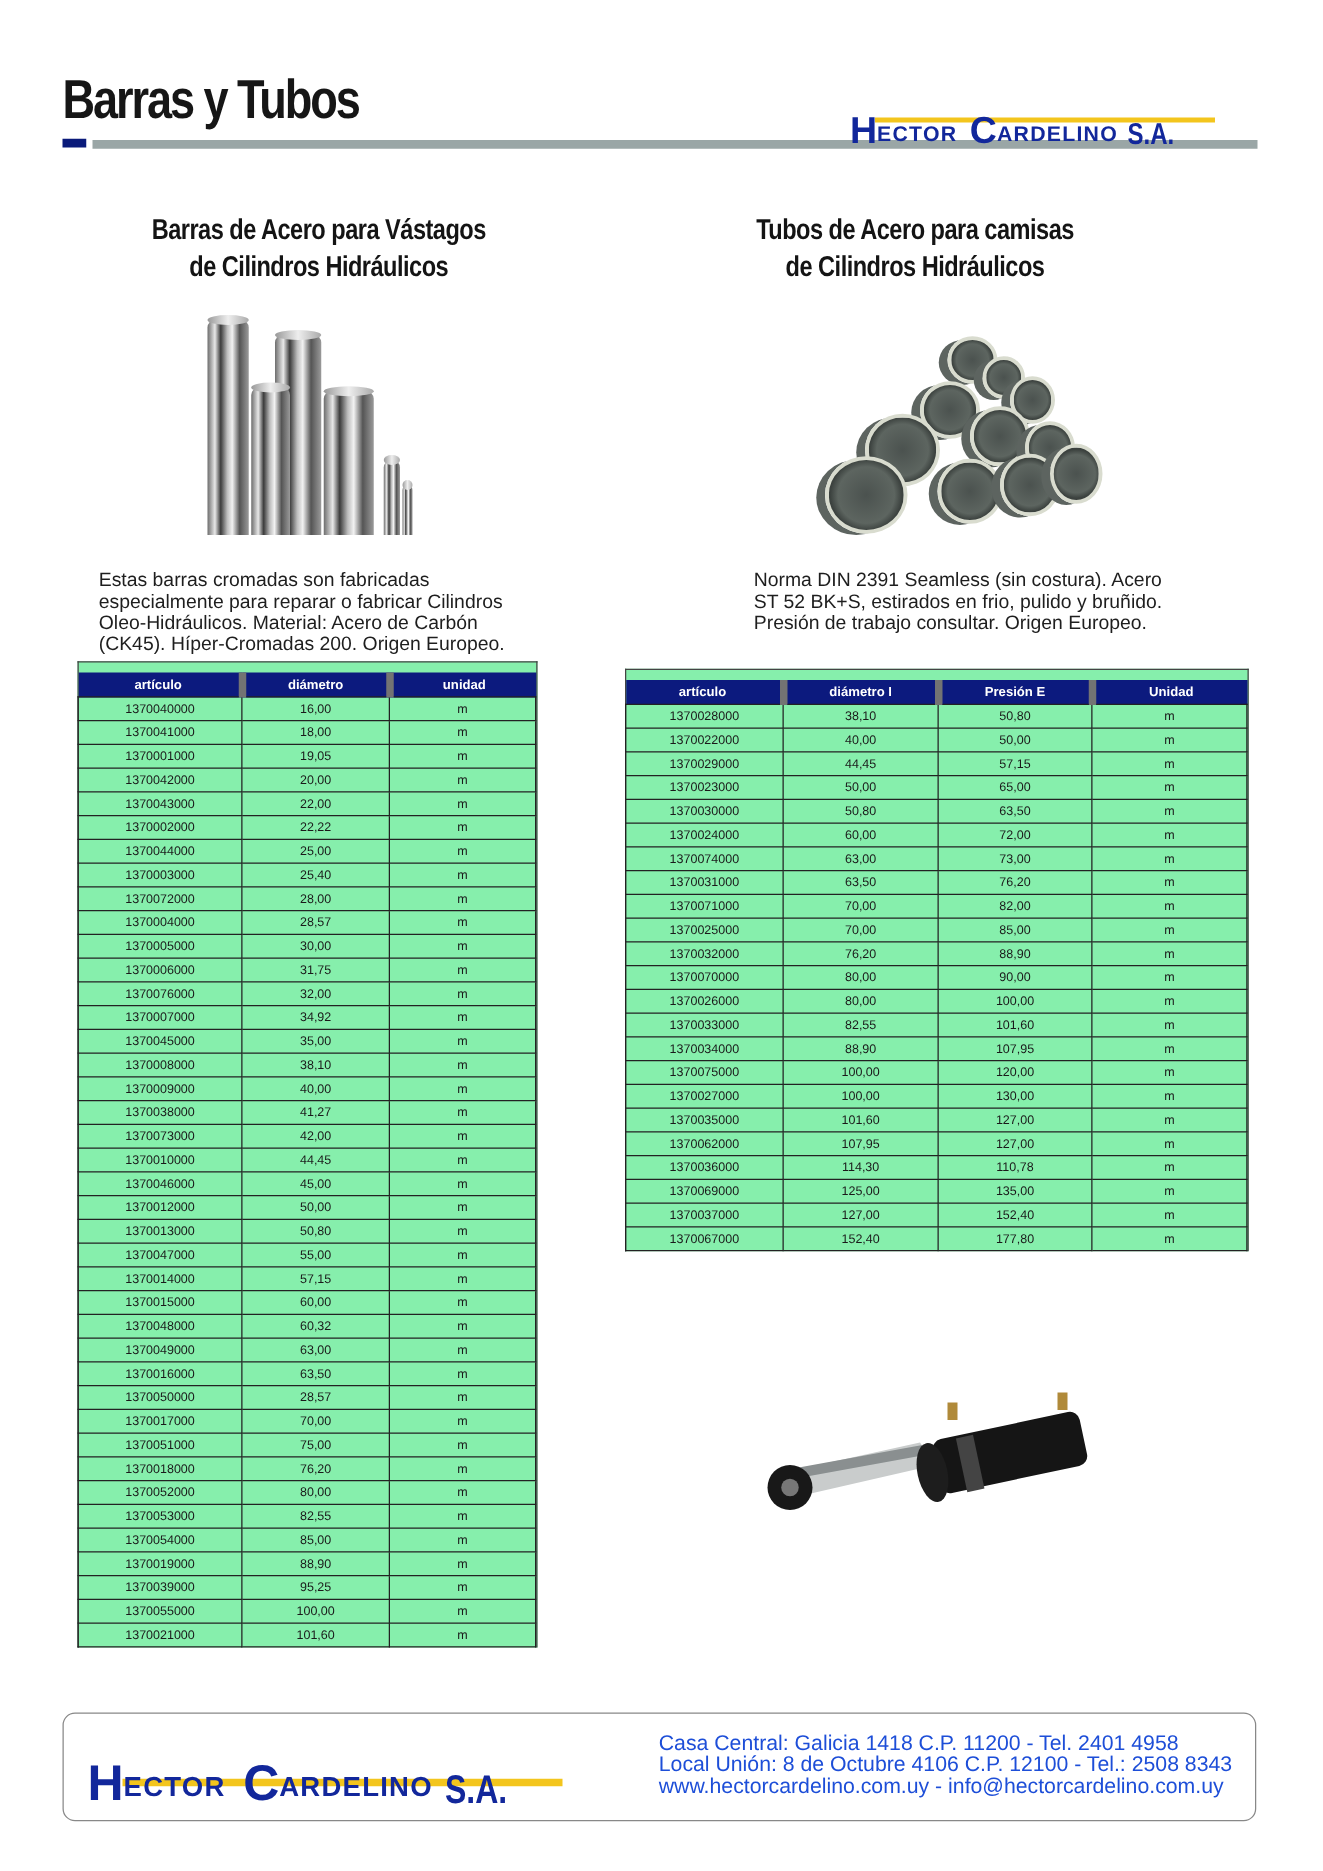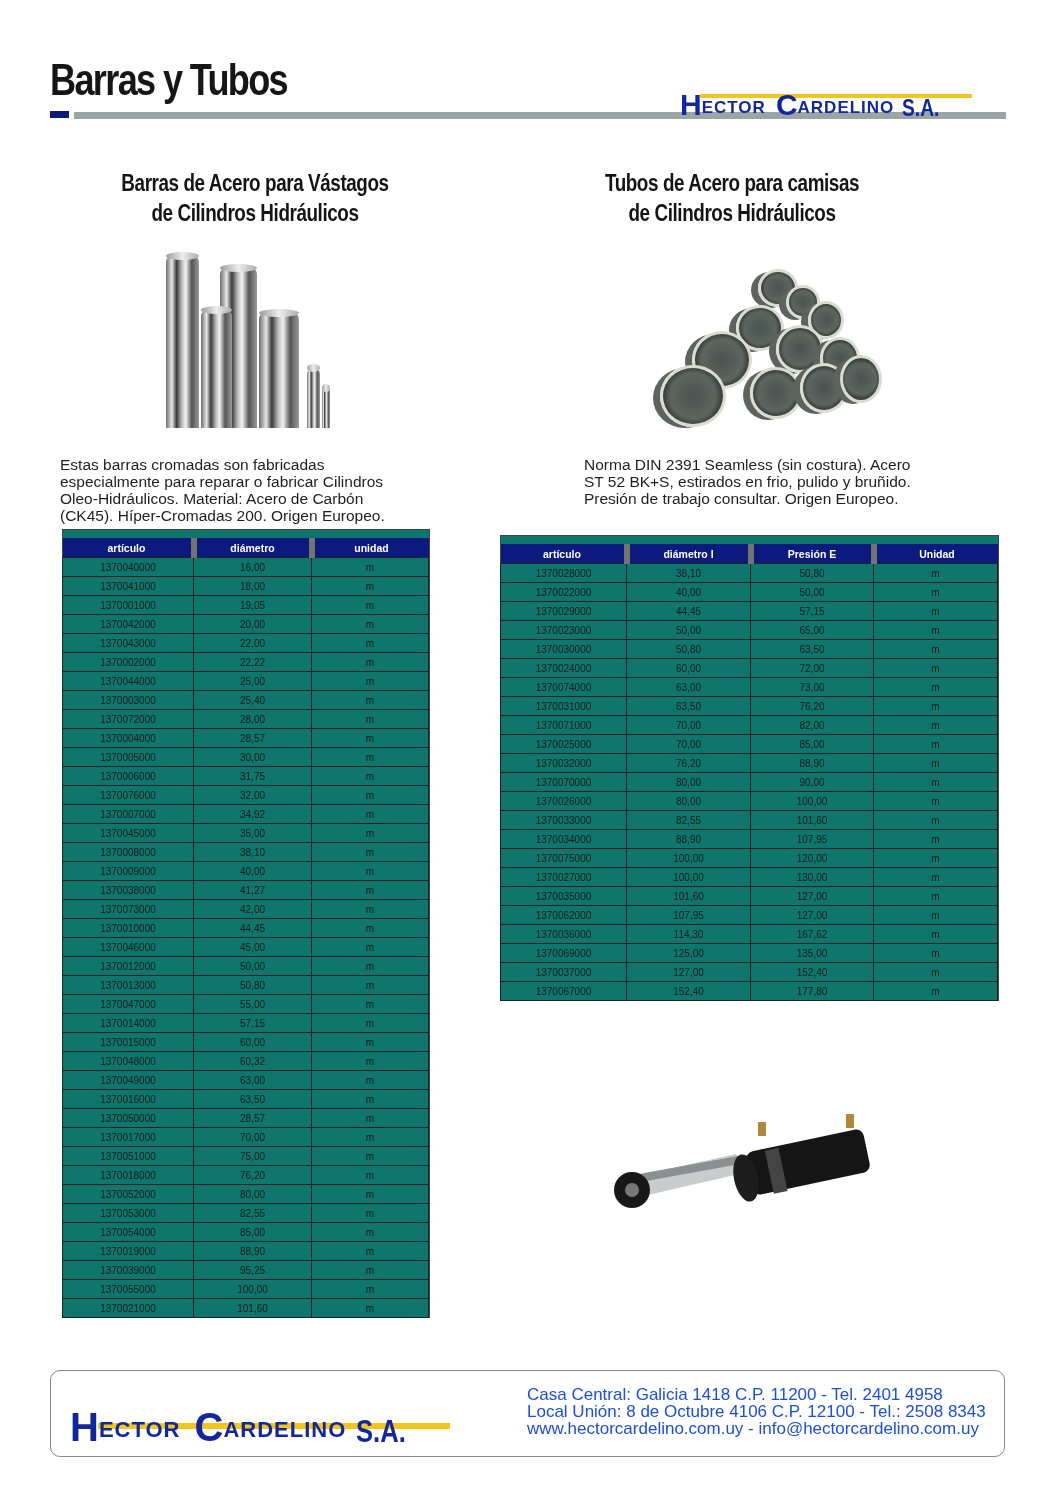--- a/index.html
+++ b/index.html
@@ -10,27 +10,27 @@
   .title-rule { left:74px; top:112px; width:932px; height:7px; background:#9aa6a6; }
 
   .logo { display:flex; align-items:flex-end; color:#12279b; font-weight:bold; }
   .logo .big { font-family:"Liberation Sans", sans-serif; line-height:1; }
   .logo .sm { font-family:"Liberation Sans", sans-serif; letter-spacing:1px; line-height:1;margin-top:33px; }
   .logo-wrap { position:absolute; }
   .logo-under { position:absolute; background:#f3c51d; }
 
   .section-title { text-align:center; font-weight:bold; font-size:23px; line-height:30px; color:#141414; transform:scaleX(0.82); transform-origin:center top; letter-spacing:-0.5px; }
 
-  .desc { font-size:15.5px; line-height:17px; color:#1e1e1e; }
+  .desc { font-size:15.5px; line-height:17px; color:#1e1e1e;margin-left:19px; }
 
   table.t { border-collapse:collapse; font-size:10px; table-layout:fixed; }
   table.t th { background:#0c1a7e; color:#fff; font-weight:bold; font-size:10.5px; height:19px; padding:0; border-left:6px solid #737373; }
   table.t th:first-child { border-left:none; }
   table.t td { border:1px solid #222; height:18px; padding:0; text-align:center; color:#1a1a1a; }
-  .tbl-frame { position:absolute; border:1px solid #444; border-top:1px solid #444; background:#0f766e; }
+  .tbl-frame { position:absolute; border:1px solid #444; border-top:1px solid #444; background:#86efac; }
 
   .footer-box { left:50px; top:1370px; width:953px; height:85px; border:1px solid #888; border-radius:10px; }
   .footer-lines { left:527px; top:1386px; color:#1d4ed8; font-size:17px; line-height:17px; }
 
   
   .rod { position:absolute; bottom:0; border-radius:6px 6px 0 0; background:linear-gradient(90deg,#6d6d6d 0%,#e8e8e8 18%,#3b3b3b 32%,#bdbdbd 48%,#f2f2f2 60%,#555 78%,#9a9a9a 100%); }
   .rod::before { content:""; position:absolute; left:0; right:0; top:-4px; height:8px; border-radius:50%; background:linear-gradient(90deg,#999,#eee,#aaa); }
   .tube { position:absolute; border-radius:50%; background:radial-gradient(circle at 50% 50%, #4b524f 0%, #5d6560 55%, #3c423f 70%); border:3px solid #d9dccf; box-shadow:-8px 2px 0 -1px #5d6460; }
 </style>
 </head>
@@ -436,21 +436,21 @@
         </tr>
         <tr>
           <td>1370062000</td>
           <td>107,95</td>
           <td>127,00</td>
           <td>m</td>
         </tr>
         <tr>
           <td>1370036000</td>
           <td>114,30</td>
-          <td>167,62</td>
+          <td>110,78</td>
           <td>m</td>
         </tr>
         <tr>
           <td>1370069000</td>
           <td>125,00</td>
           <td>135,00</td>
           <td>m</td>
         </tr>
         <tr>
           <td>1370037000</td>

